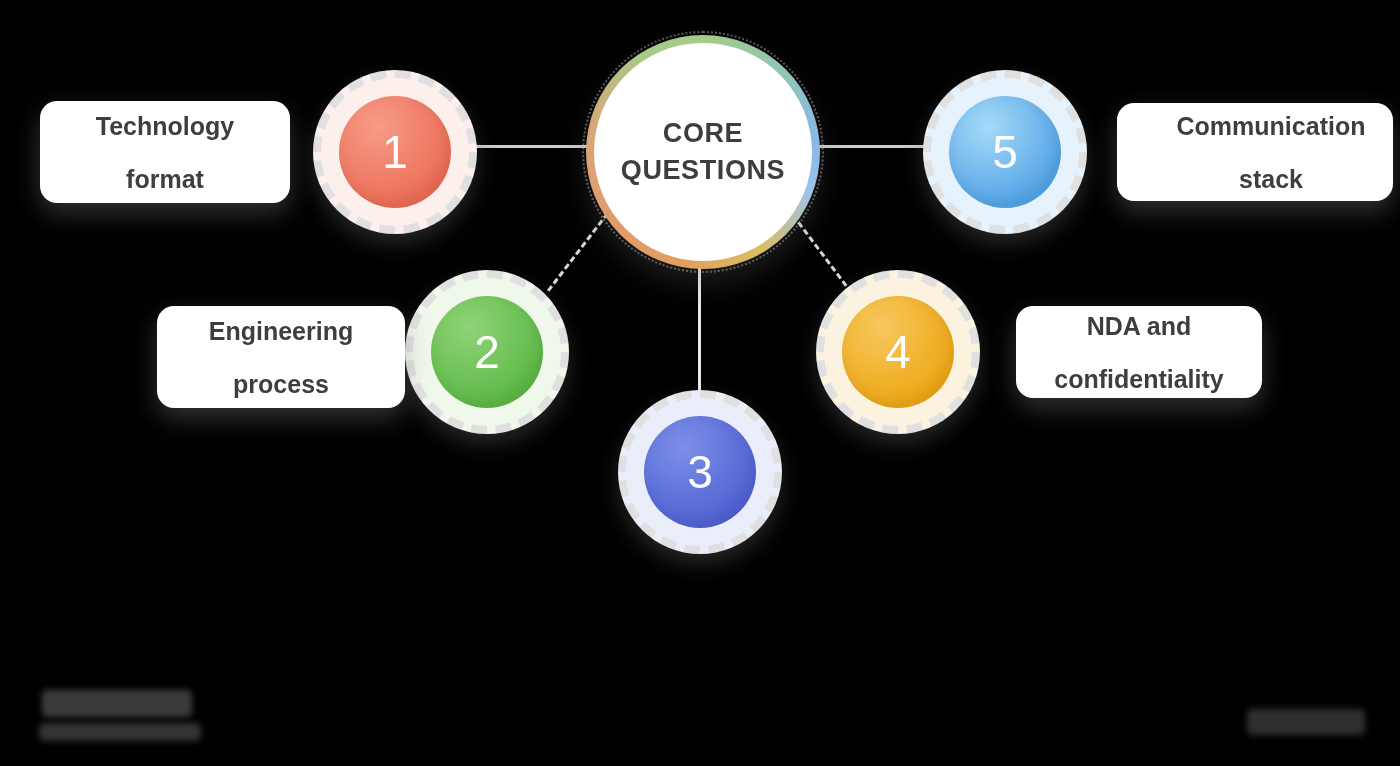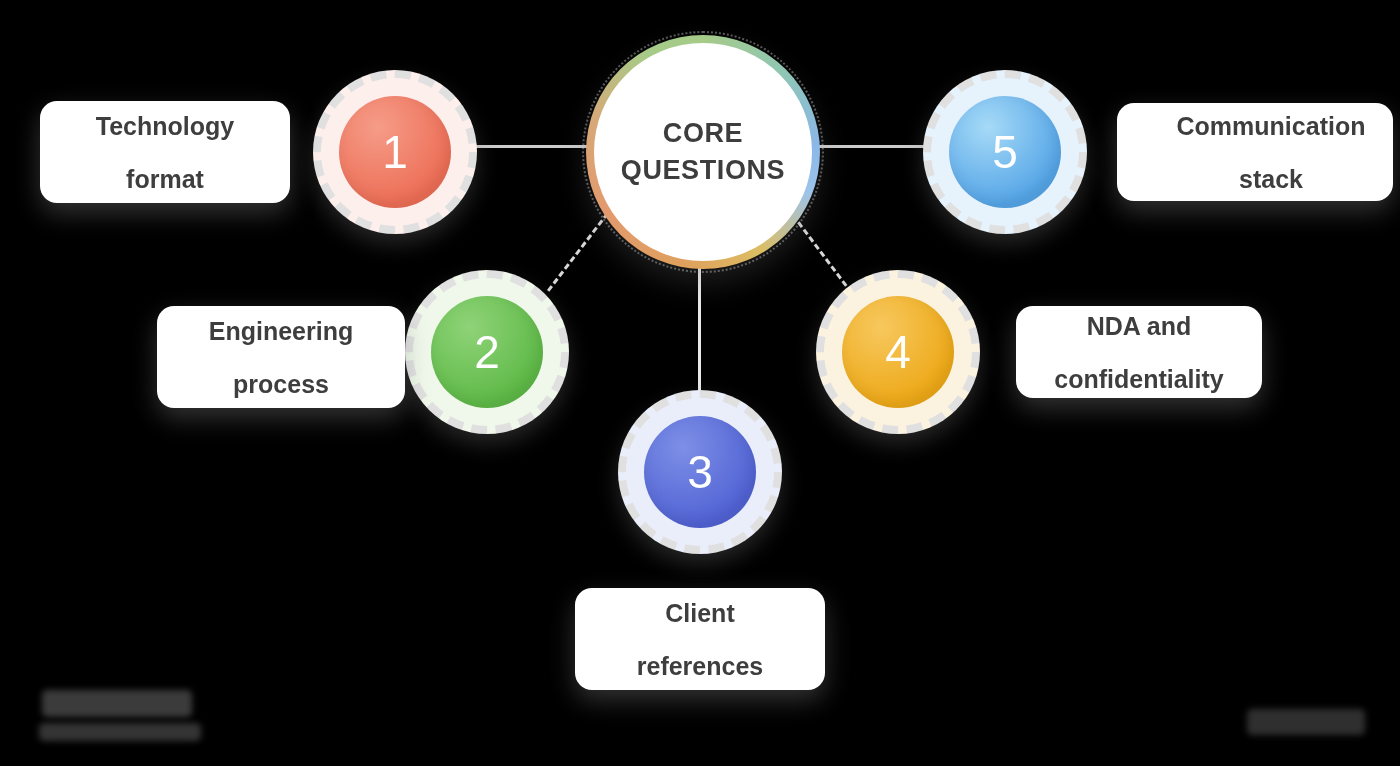--- a/index.html
+++ b/index.html
@@ -111,24 +111,20 @@
   </div>
 
   <div class="label-box" id="box-1">
     <div>Technology</div>
     <div>format</div>
   </div>
   <div class="label-box" id="box-2">
     <div>Engineering</div>
     <div>process</div>
   </div>
-  <div class="label-box" id="box-3">
-    <div>Client</div>
-    <div>references</div>
-  </div>
   <div class="label-box" id="box-4">
     <div>NDA and</div>
     <div>confidentiality</div>
   </div>
   <div class="label-box" id="box-5">
     <div>Communication</div>
     <div>stack</div>
   </div>
 
   <div class="wm" id="wm-left-1"></div>

